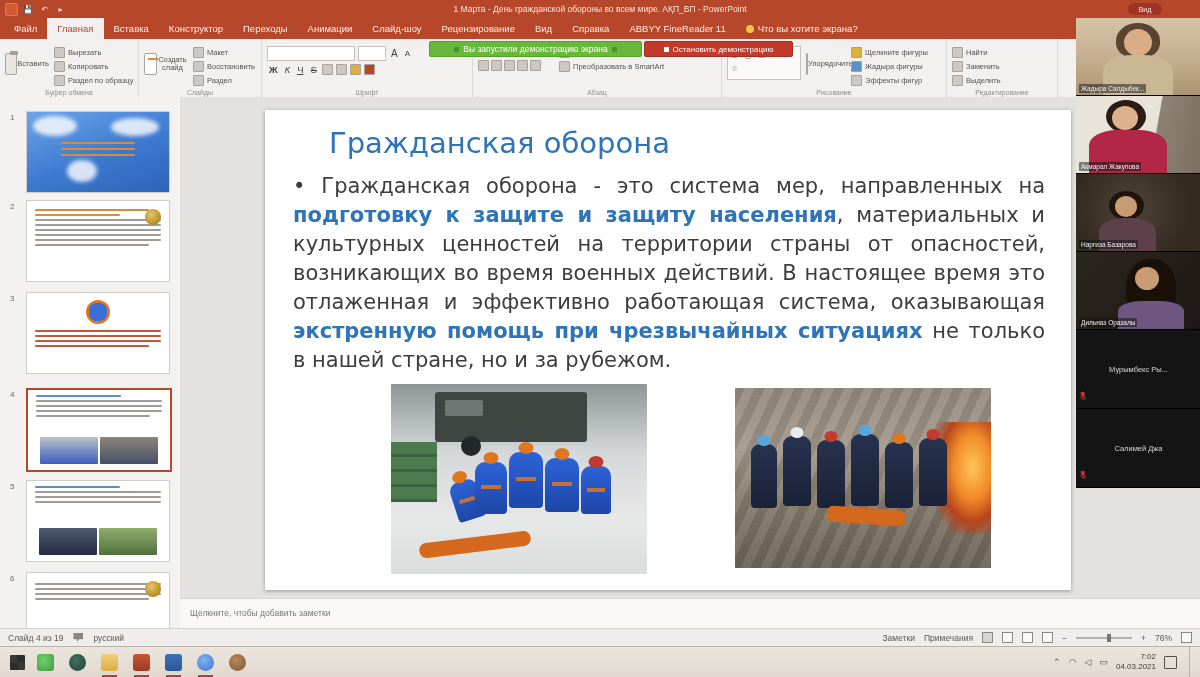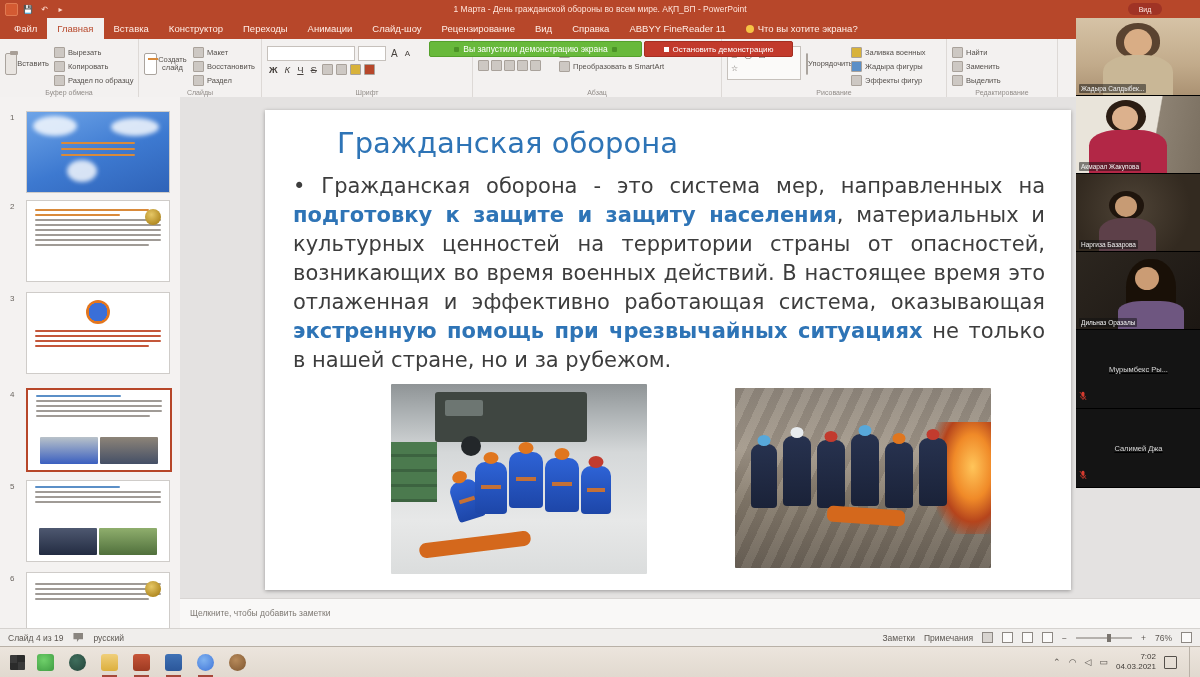--- a/index.html
+++ b/index.html
@@ -69,21 +69,21 @@
   .t1lines .bar{margin:4px 34px 0;}
   .goldcirc{position:absolute;right:8px;top:8px;width:16px;height:16px;border-radius:50%;
             background:radial-gradient(circle at 40% 35%,#e6c766,#b08820 75%);}
   .emblem{position:absolute;left:50%;top:7px;transform:translateX(-50%);width:24px;height:24px;border-radius:50%;
           background:radial-gradient(circle,#3a6fd8 55%,#e2761f 56%);}
   .tphoto{position:absolute;bottom:6px;width:58px;height:27px;border-radius:1px;}
 
   
   .editor{left:180px;top:97px;width:1020px;height:501px;background:#e4e2e1;}
   .slide{position:absolute;left:85px;top:13px;width:806px;height:480px;background:#fff;box-shadow:0 1px 4px rgba(0,0,0,.33);}
-  .slide-title{position:absolute;left:72px;top:16px;font-size:29px;color:#2e74b6;font-family:"DejaVu Sans",sans-serif;}
+  .slide-title{position:absolute;left:64px;top:16px;font-size:29px;color:#2e74b6;font-family:"DejaVu Sans",sans-serif;}
   .slide-body{position:absolute;left:28px;top:62px;width:752px;font-size:21px;line-height:29px;text-align:justify;
               color:#3d3d3d;font-family:"DejaVu Sans",sans-serif;text-indent:0;}
   .accent{color:#2e74b6;font-weight:bold;}
 
   .photo{position:absolute;overflow:hidden;border-radius:1px;}
   .photo1{left:126px;top:274px;width:256px;height:190px;
           background:linear-gradient(180deg,#8f9496 0%,#aeb3b5 16%,#d5d8d9 36%,#e7e8e8 72%,#dbdddd 100%);}
   .truck{position:absolute;left:44px;top:8px;width:152px;height:50px;background:#3f4641;border-radius:3px;}
   .truck::after{content:"";position:absolute;left:10px;top:8px;width:38px;height:16px;background:#6d7672;border-radius:2px;}
   .wheel{position:absolute;left:70px;top:52px;width:20px;height:20px;border-radius:50%;background:#23272a;}
@@ -127,21 +127,21 @@
   .tb-app{width:17px;height:17px;border-radius:3px;position:relative;}
   .tb-app.active::after{content:"";position:absolute;left:1px;right:1px;bottom:-6px;height:2px;background:#a5483a;}
   .tray{margin-left:auto;display:flex;align-items:center;gap:8px;color:#4d4844;}
   .tray-glyph{font-size:9px;color:#55504b;}
   .clock{text-align:right;font-size:8px;line-height:1.25;color:#3f3b37;}
   .actioncenter{width:11px;height:11px;border:1px solid #55504b;border-radius:1px;}
   .showdesk{width:4px;height:31px;border-left:1px solid #b9b1a7;margin-left:4px;}
 
   
   .vpanel{left:1076px;top:18px;width:124px;height:470px;background:#0d0d0d;z-index:8;}
-  .vtile{position:relative;width:125px;height:77px;overflow:hidden;border-bottom:1px solid #000;text-decoration:underline;}
+  .vtile{position:relative;width:125px;height:77px;overflow:hidden;border-bottom:1px solid #000;}
   .vtile.dark{display:flex;align-items:center;justify-content:center;background:#141414;height:78px;}
   .vname{position:absolute;left:3px;bottom:2px;font-size:6.5px;color:#f2f2f2;background:rgba(15,15,15,.5);
          padding:1px 2px;border-radius:1px;white-space:nowrap;max-width:112px;overflow:hidden;}
   .vname-center{font-size:7.5px;color:#d8d8d8;}
   .hair,.face,.torso{position:absolute;}
   .p1{background:linear-gradient(180deg,#d6c3a6 0%,#c2ab8b 60%,#ab9273 100%);}
   .p1 .hair{left:40px;top:5px;width:44px;height:35px;background:#5a4330;border-radius:50% 50% 42% 42%;}
   .p1 .face{left:48px;top:11px;width:28px;height:27px;background:#d9ad85;border-radius:50%;}
   .p1 .torso{left:27px;top:37px;width:70px;height:40px;background:#c9b796;border-radius:42% 42% 0 0;}
   .p2{background:linear-gradient(100deg,#e9e4da 0%,#e9e4da 62%,#8d8273 63%,#7a6f60 100%);}
@@ -293,21 +293,21 @@
 
     <div class="rgroup" style="width:214px">
       <div class="shapesbox">◻ ◯ △ ▭ ⇨ ☆</div>
       <div class="bigbtn" style="width:40px">
         <div class="bigicon"></div>
         <span>Упорядочить</span>
       </div>
       <div class="threerows">
         <div class="srow">
             <span class="sicon" style="background:#d8b23a"></span>
-            <span>Заливка военных</span>
+            <span>Щелкните фигуры</span>
           </div>
         <div class="srow">
             <span class="sicon" style="background:#5b8fc7"></span>
             <span>Жадыра фигуры</span>
           </div>
         <div class="srow">
             <span class="sicon"></span>
             <span>Эффекты фигур</span>
           </div>
       </div>

